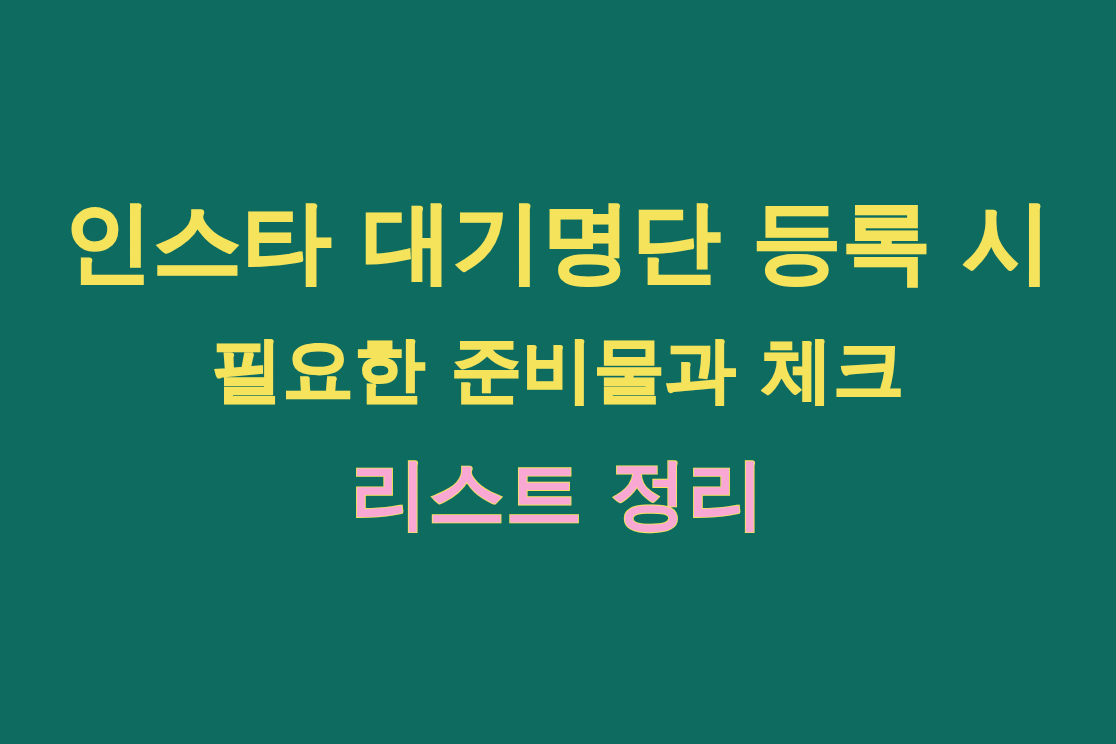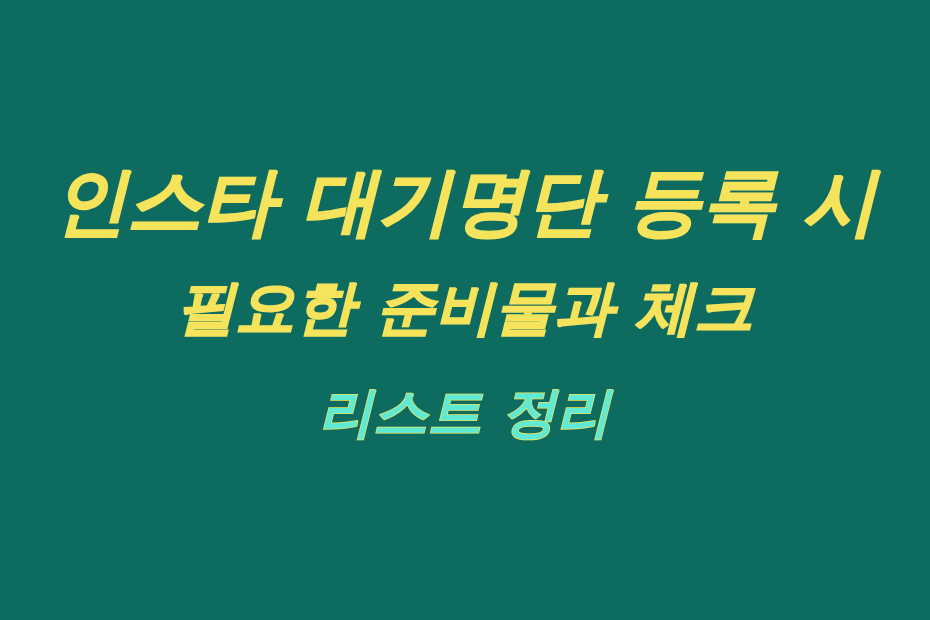--- a/index.html
+++ b/index.html
@@ -26,21 +26,20 @@
     overflow: hidden;
   }
 
   #title-block {
     width: 100%;
     text-align: center;
     padding: 0 24px;
     box-sizing: border-box;
     
     transform: translateY(-3px);
-    font-style: italic;
   }
 
   .title-line {
     display: block;
     color: #f5e35c;
     font-family: "DejaVu Sans", "Liberation Sans", sans-serif;
     font-size: 74px;
     font-weight: 700;
     line-height: 105px;
     letter-spacing: 0.5px;
@@ -56,16 +55,16 @@
 <body style="width: 930px; height: 620px;">
 
 <div id="thumbnail-card" style="background: rgb(13, 107, 96); width: 930px; height: 620px;">
 
   <div id="title-block" style="text-align: center;">
 
     <span class="title-line" style="color: rgb(245, 227, 92); -webkit-text-stroke: 1.5px rgb(245, 227, 92); font-size: 74px;">인스타 대기명단 등록 시</span>
 
     <span class="title-line" style="color: rgb(245, 227, 92); -webkit-text-stroke: 1.5px rgb(245, 227, 92); font-size: 59px;">필요한 준비물과 체크</span>
 
-    <span class="title-line" style="color: #5eead4; -webkit-text-stroke: 1.5px rgb(245, 227, 92); font-size: 54px;">리스트 정리</span>
+    <span class="title-line" style="color: #f9a8d4; -webkit-text-stroke: 1.5px rgb(245, 227, 92); font-size: 64px;">리스트 정리</span>
 
   </div>
 </div>
 
 </body></html>

